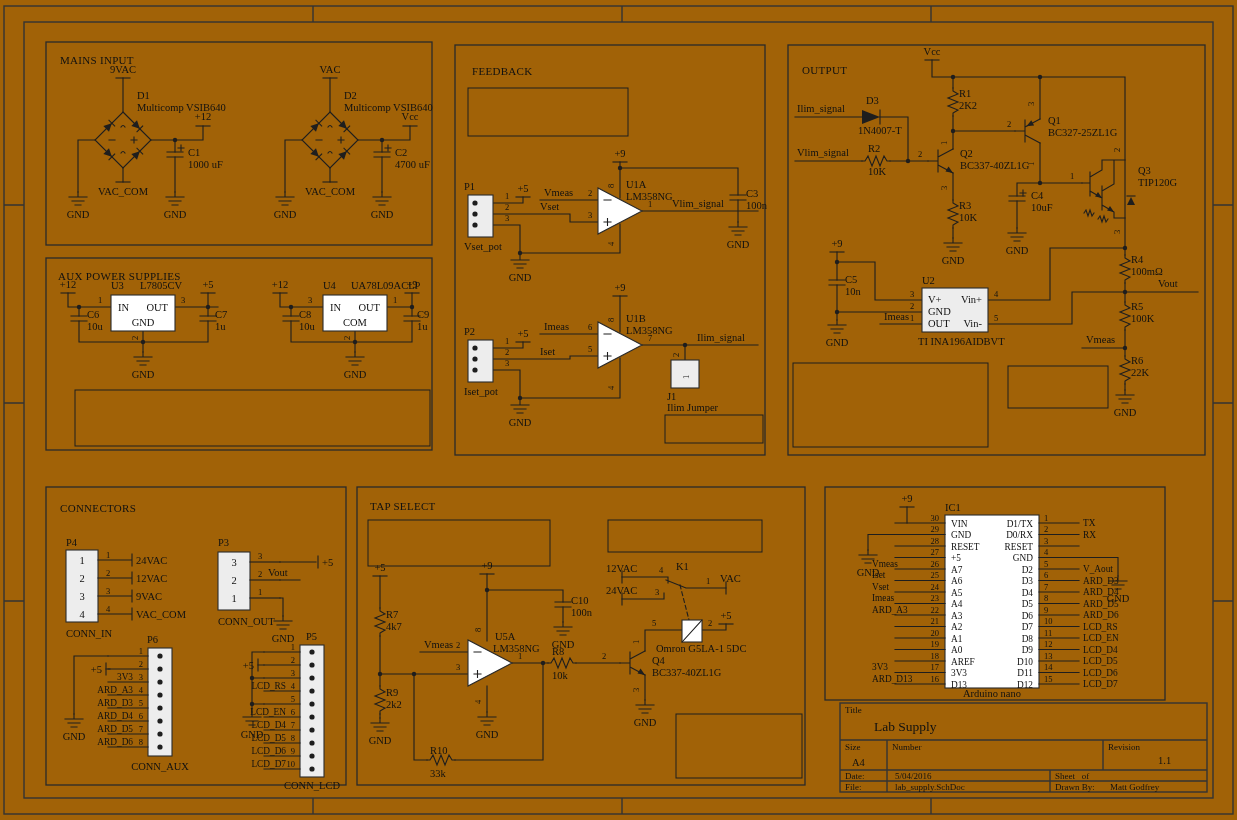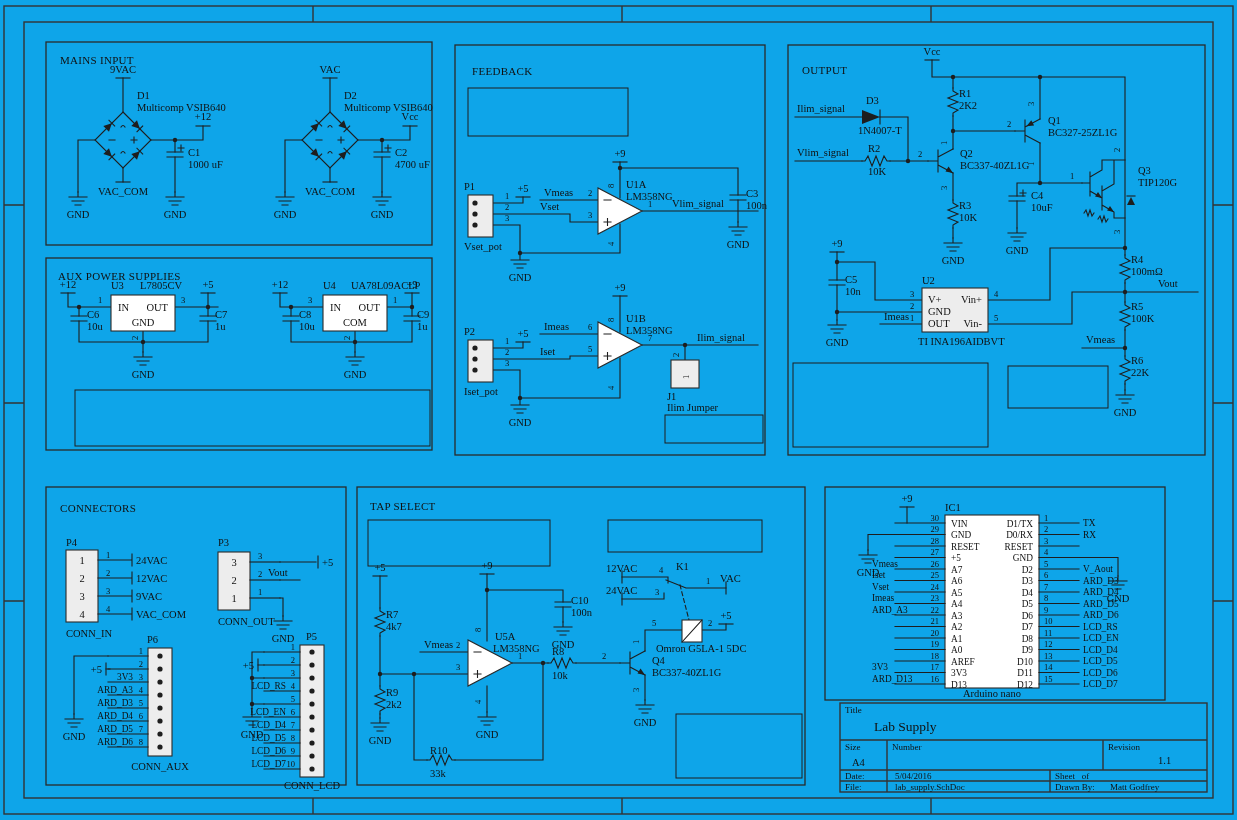--- a/index.html
+++ b/index.html
@@ -1,16 +1,16 @@
 <!DOCTYPE html>
 <html><head>
 <meta charset="utf-8">
 <style>
   html,body{margin:0;padding:0;background:#e8e8e8;}
-  #sheet{width:1237px;height:820px;background:#0ea5e9;position:relative;margin:0 auto;}
+  #sheet{width:1237px;height:820px;background:#a16207;position:relative;margin:0 auto;}
   svg{display:block}
   .w{stroke:#1e1e1e;stroke-width:1.1;fill:none;stroke-linecap:square}
   .bx{stroke:#2a2a2a;stroke-width:1.3;fill:none}
   .fr{stroke:#333;stroke-width:1.4;fill:none}
   .nb{stroke:#1e1e1e;stroke-width:1;fill:none}
   .cb{fill:#ededed;stroke:#2a2a2a;stroke-width:1.1}
   .wb{fill:#fff;stroke:#2a2a2a;stroke-width:1.1}
   .fill{fill:#1e1e1e;stroke:none}
   .dash{stroke-dasharray:4 3}
   text{font-family:"Liberation Serif","DejaVu Serif",serif;fill:#111}

